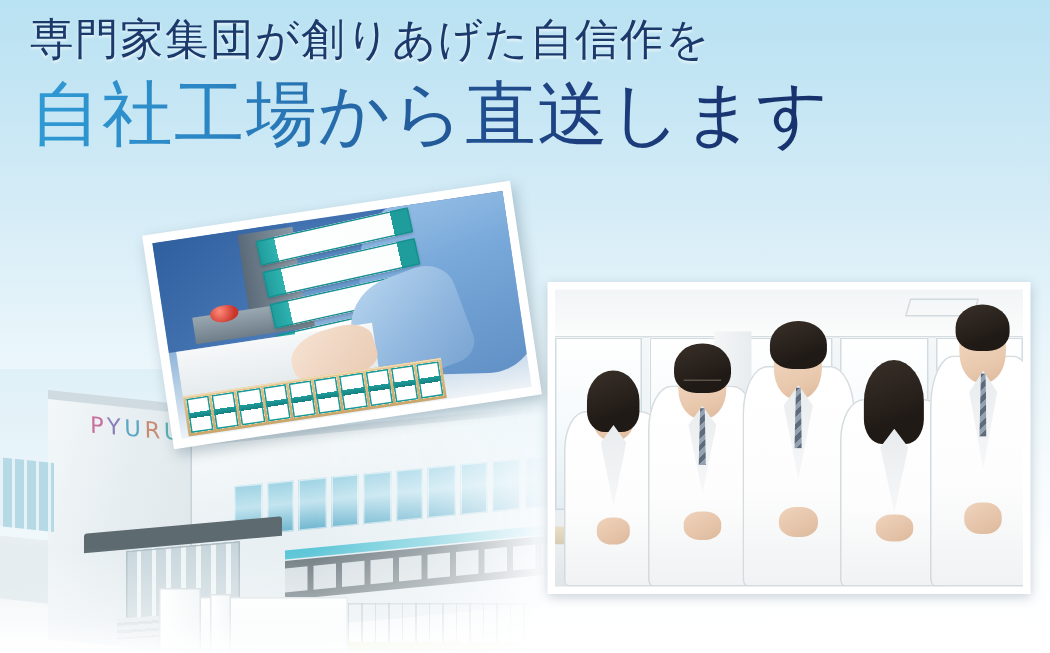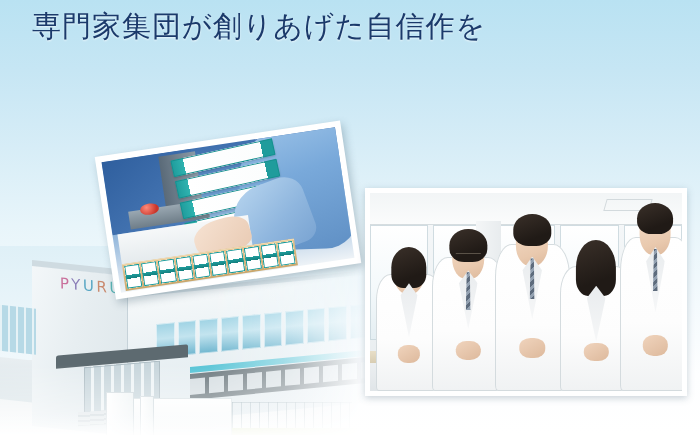--- a/index.html
+++ b/index.html
@@ -208,21 +208,21 @@
   .f-sign i { font-style: normal; }
   .f-sign i:nth-child(1) { color: #c96f9b; }
   .f-sign i:nth-child(2) { color: #8c7fb8; }
   .f-sign i:nth-child(3) { color: #5aa7c4; }
   .f-sign i:nth-child(4) { color: #c98a6f; }
   .f-sign i:nth-child(5) { color: #58b3b3; }
 
   
   .headline {
     position: absolute;
-    left: 32px;
+    left: 20px;
     top: 8px;
     z-index: 6;
   }
   .hl-1 {
     font-size: 29px;
     line-height: 1.3;
     color: #1b3a6b;
     letter-spacing: 1px;
     white-space: nowrap;
     text-shadow: 0 1px 2px rgba(255,255,255,.7);
@@ -508,20 +508,21 @@
     <div class="f-pillar"></div>
     <div class="f-pillar b"></div>
 
     <div class="f-sign">
       <i>P</i><i>Y</i><i>U</i><i>R</i><i>U</i>
     </div>
   </div>
 
   <div class="headline">
     <div class="hl-1">専門家集団が創りあげた自信作を</div>
+    <div class="hl-2">自社工場から直送します</div>
   </div>
 
   <div class="lab-photo">
     <div class="lab-inner">
       <div class="lab-bluewall"></div>
       <div class="lab-machine"></div>
       <div class="lab-machine2"></div>
       <div class="lab-estop"></div>
       <div class="lab-arm"></div>
       <div class="lab-cards">

